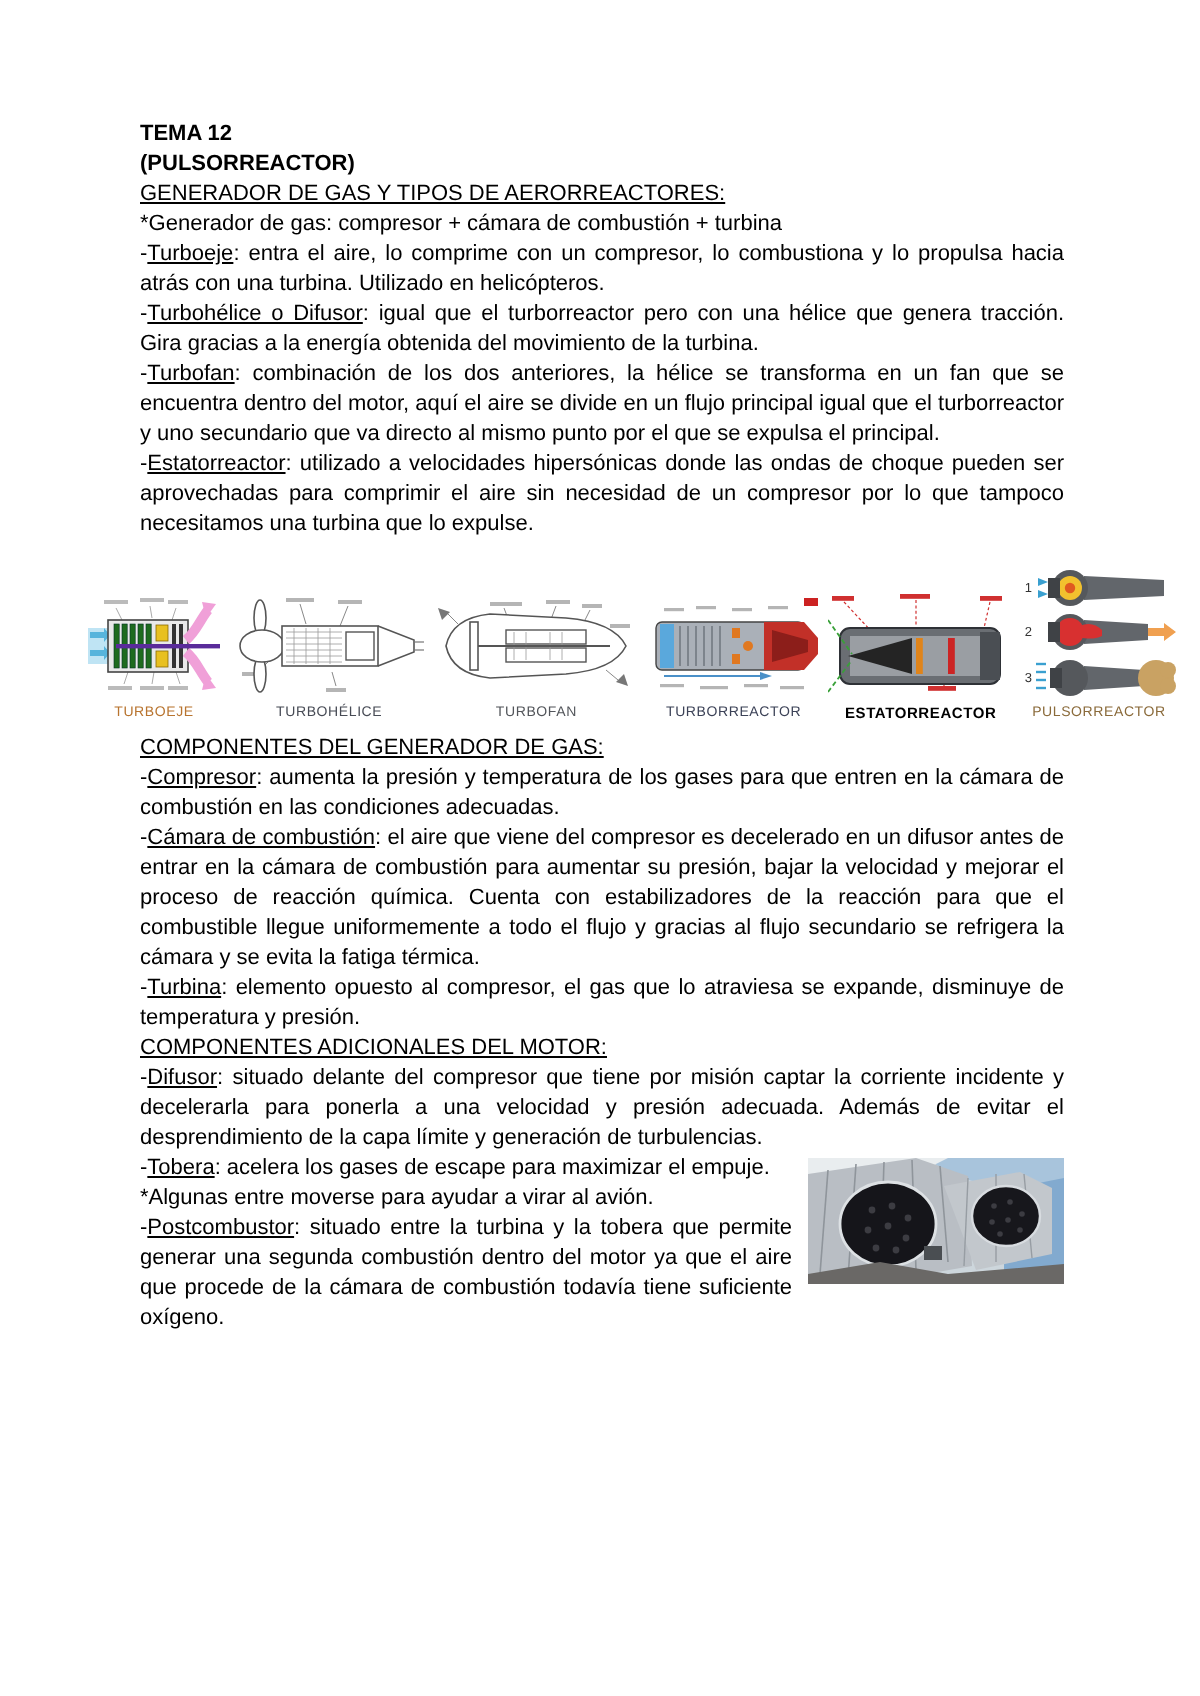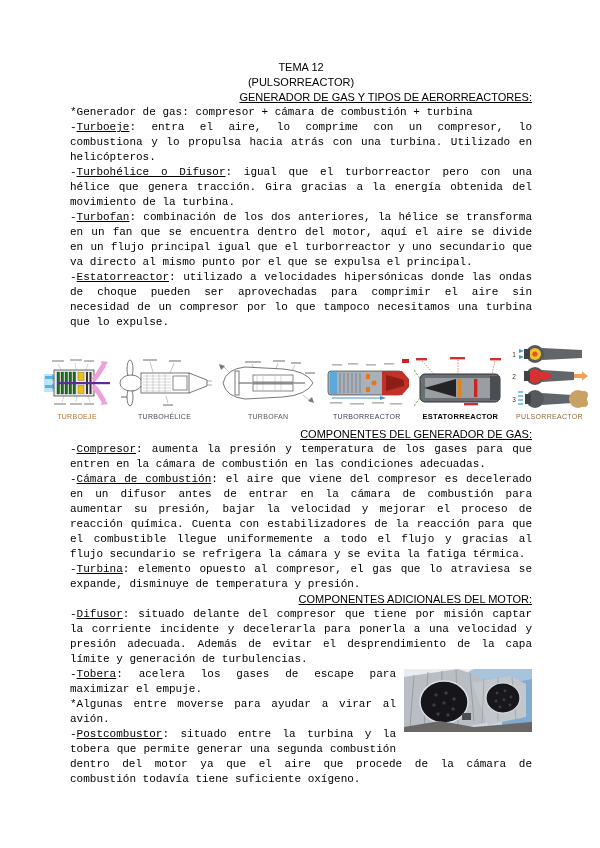--- a/index.html
+++ b/index.html
@@ -4,23 +4,23 @@
 <style>
   html,body { margin:0; padding:0; background:#ffffff; }
   .page {
     position:relative; width:600px; height:848px; background:#ffffff;
     font-family:"Liberation Sans", sans-serif; color:#000; overflow:hidden;
   }
   .content {
     position:absolute; left:70px; top:60px; width:462px;
     font-size:11px; line-height:15px; text-align:justify;
   }
-  .title { text-align:center; font-weight:normal; }
-  .heading { text-decoration:underline; margin:0; text-align:right; }
-  p.para { margin:0;font-family:Liberation Mono, monospace; }
+  .title { text-align:left; font-weight:bold; }
+  .heading { text-decoration:underline; margin:0; text-align:left; }
+  p.para { margin:0; }
   .term { text-decoration:underline; }
 
   
   .figstrip {
     margin:14px 0 6px -28px; width:546px;
     display:flex; justify-content:space-between; align-items:flex-end;
   }
   .fig { display:flex; flex-direction:column; align-items:center; }
   .figlabel { font-size:7px; line-height:9px; margin-top:2px; letter-spacing:0.3px; white-space:nowrap; text-align:center; }
   .fig1 .figlabel { color:#b8742f; }

